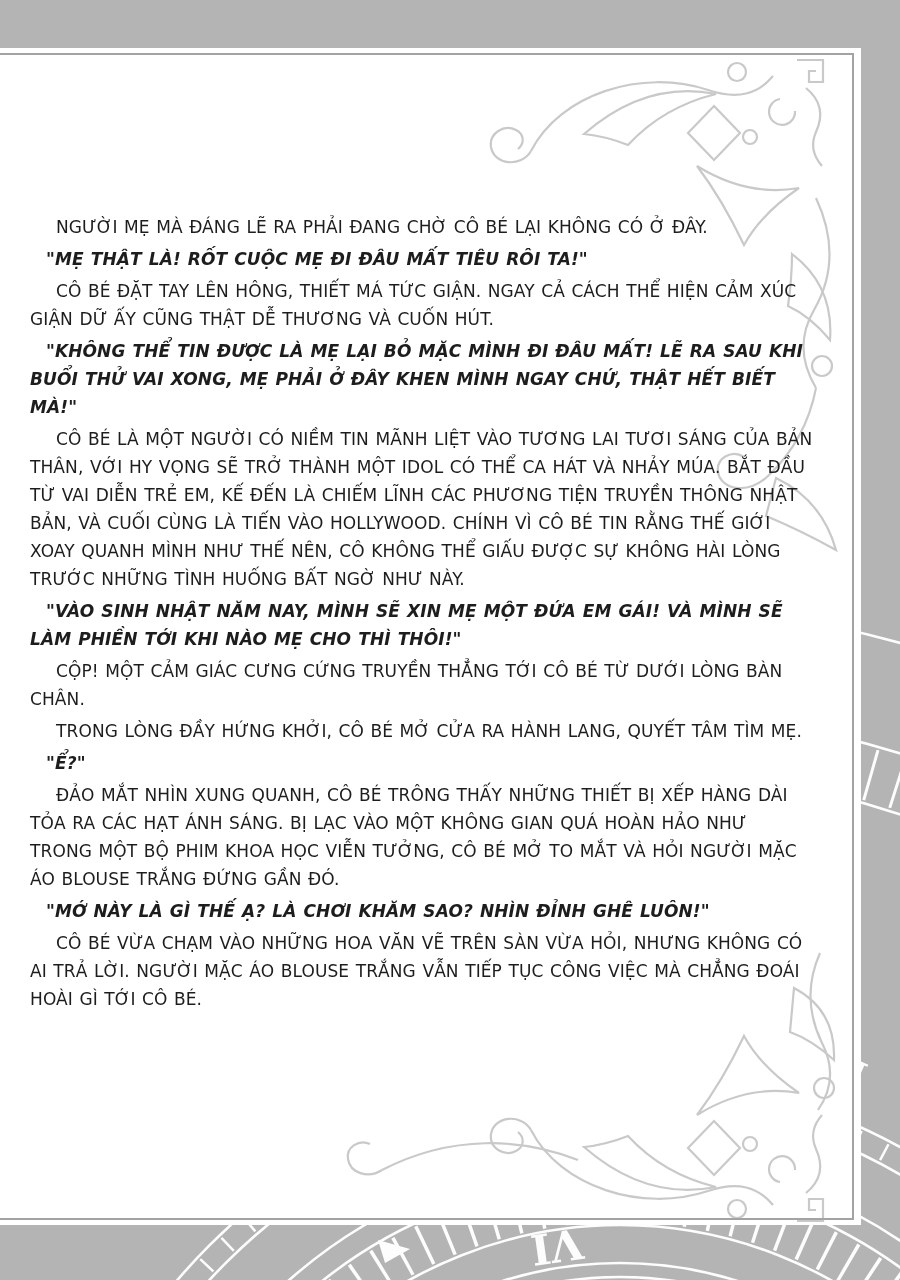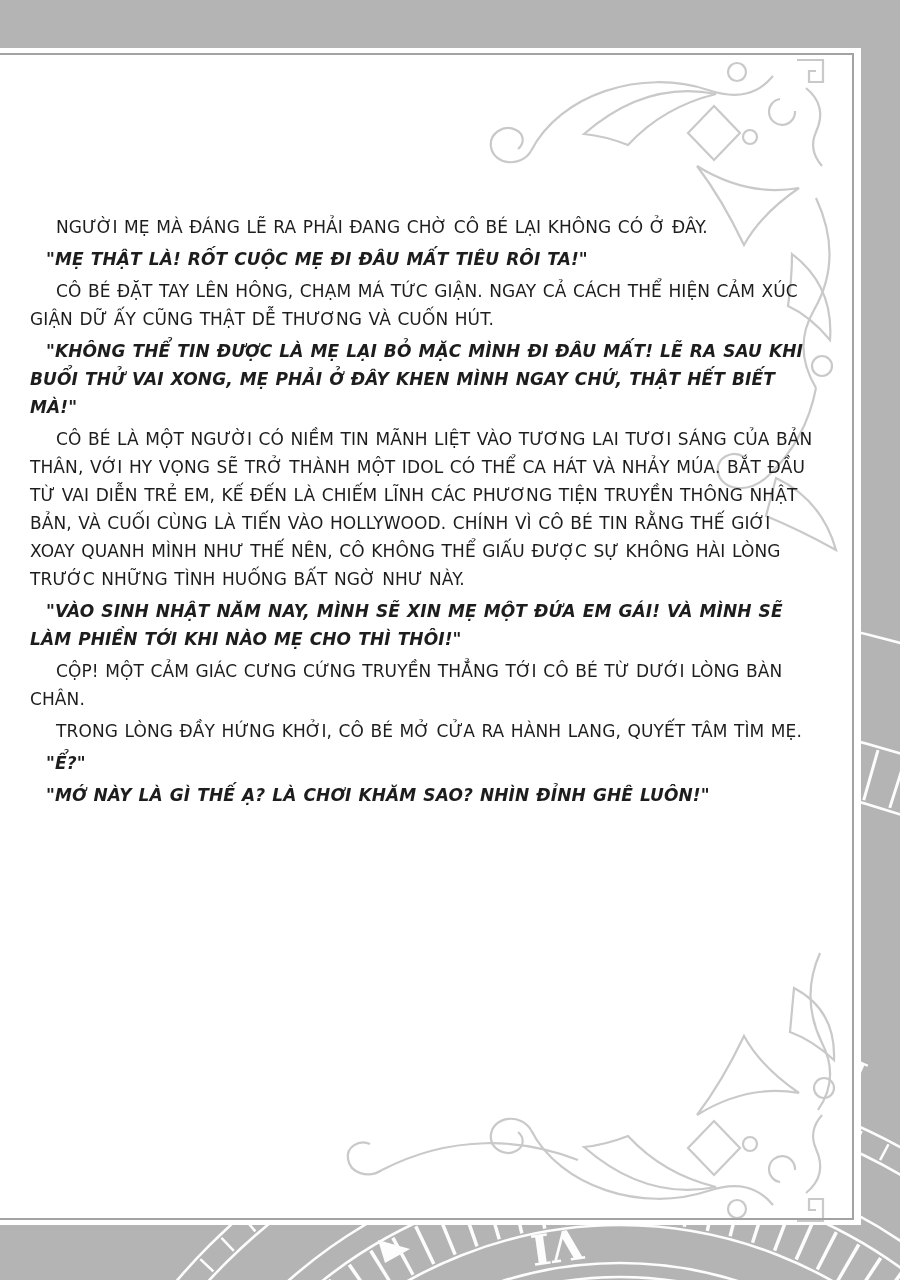--- a/index.html
+++ b/index.html
@@ -123,23 +123,25 @@
         <path d="M794,940 Q836,962 834,1012 Q812,992 790,984 Z"></path>
         <circle cx="824" cy="1040" r="10"></circle>
       </g>
     </svg>
 
     <div class="frame-line"></div>
 
     <div class="text-block">
         <p class="para">NGƯỜI MẸ MÀ ĐÁNG LẼ RA PHẢI ĐANG CHỜ CÔ BÉ LẠI KHÔNG CÓ Ở ĐÂY.</p>
         <p class="para dialogue">"MẸ THẬT LÀ! RỐT CUỘC MẸ ĐI ĐÂU MẤT TIÊU RÔI TA!"</p>
-        <p class="para">CÔ BÉ ĐẶT TAY LÊN HÔNG, CHẠM MÁ TỨC GIẬN. NGAY CẢ CÁCH THỂ HIỆN CẢM XÚC GIẬN DỮ ẤY CŨNG THẬT DỄ THƯƠNG VÀ CUỐN HÚT.</p>
+        <p class="para">CÔ BÉ ĐẶT TAY LÊN HÔNG, THIẾT MÁ TỨC GIẬN. NGAY CẢ CÁCH THỂ HIỆN CẢM XÚC GIẬN DỮ ẤY CŨNG THẬT DỄ THƯƠNG VÀ CUỐN HÚT.</p>
         <p class="para dialogue">"KHÔNG THỂ TIN ĐƯỢC LÀ MẸ LẠI BỎ MẶC MÌNH ĐI ĐÂU MẤT! LẼ RA SAU KHI BUỔI THỬ VAI XONG, MẸ PHẢI Ở ĐÂY KHEN MÌNH NGAY CHỨ, THẬT HẾT BIẾT MÀ!"</p>
         <p class="para">CÔ BÉ LÀ MỘT NGƯỜI CÓ NIỀM TIN MÃNH LIỆT VÀO TƯƠNG LAI TƯƠI SÁNG CỦA BẢN THÂN, VỚI HY VỌNG SẼ TRỞ THÀNH MỘT IDOL CÓ THỂ CA HÁT VÀ NHẢY MÚA. BẮT ĐẦU TỪ VAI DIỄN TRẺ EM, KẾ ĐẾN LÀ CHIẾM LĨNH CÁC PHƯƠNG TIỆN TRUYỀN THÔNG NHẬT BẢN, VÀ CUỐI CÙNG LÀ TIẾN VÀO HOLLYWOOD. CHÍNH VÌ CÔ BÉ TIN RẰNG THẾ GIỚI XOAY QUANH MÌNH NHƯ THẾ NÊN, CÔ KHÔNG THỂ GIẤU ĐƯỢC SỰ KHÔNG HÀI LÒNG TRƯỚC NHỮNG TÌNH HUỐNG BẤT NGỜ NHƯ NÀY.</p>
         <p class="para dialogue">"VÀO SINH NHẬT NĂM NAY, MÌNH SẼ XIN MẸ MỘT ĐỨA EM GÁI! VÀ MÌNH SẼ LÀM PHIỀN TỚI KHI NÀO MẸ CHO THÌ THÔI!"</p>
         <p class="para">CỘP! MỘT CẢM GIÁC CƯNG CỨNG TRUYỀN THẲNG TỚI CÔ BÉ TỪ DƯỚI LÒNG BÀN CHÂN.</p>
         <p class="para">TRONG LÒNG ĐẦY HỨNG KHỞI, CÔ BÉ MỞ CỬA RA HÀNH LANG, QUYẾT TÂM TÌM MẸ.</p>
         <p class="para dialogue">"Ể?"</p>
+        <p class="para">ĐẢO MẮT NHÌN XUNG QUANH, CÔ BÉ TRÔNG THẤY NHỮNG THIẾT BỊ XẾP HÀNG DÀI TỎA RA CÁC HẠT ÁNH SÁNG. BỊ LẠC VÀO MỘT KHÔNG GIAN QUÁ HOÀN HẢO NHƯ TRONG MỘT BỘ PHIM KHOA HỌC VIỄN TƯỞNG, CÔ BÉ MỞ TO MẮT VÀ HỎI NGƯỜI MẶC ÁO BLOUSE TRẮNG ĐỨNG GẦN ĐÓ.</p>
         <p class="para dialogue">"MỚ NÀY LÀ GÌ THẾ Ạ? LÀ CHƠI KHĂM SAO? NHÌN ĐỈNH GHÊ LUÔN!"</p>
+        <p class="para">CÔ BÉ VỪA CHẠM VÀO NHỮNG HOA VĂN VẼ TRÊN SÀN VỪA HỎI, NHƯNG KHÔNG CÓ AI TRẢ LỜI. NGƯỜI MẶC ÁO BLOUSE TRẮNG VẪN TIẾP TỤC CÔNG VIỆC MÀ CHẲNG ĐOÁI HOÀI GÌ TỚI CÔ BÉ.</p>
       </div>
   </div>
 </div>
 
 </body></html>

